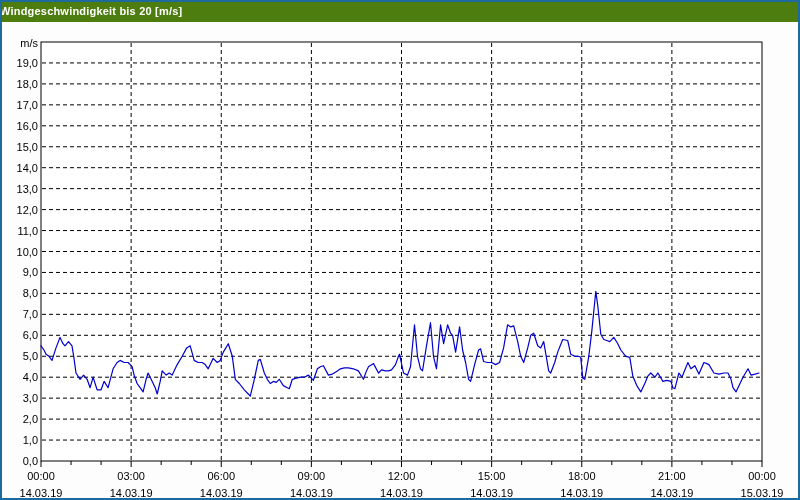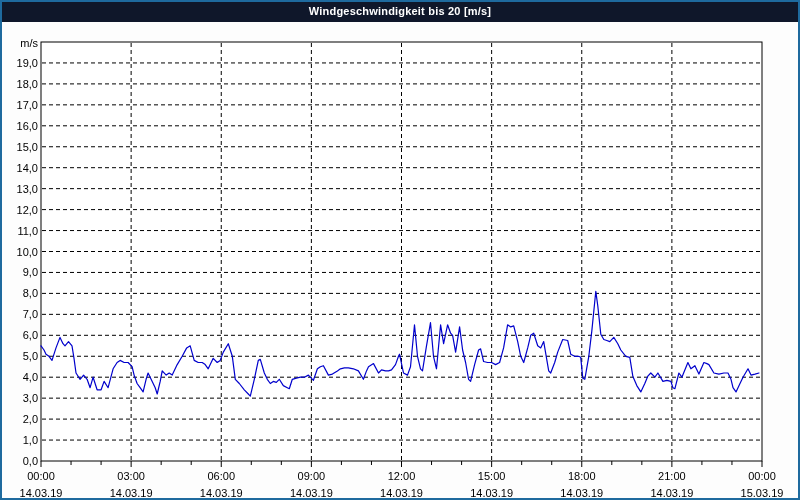--- a/index.html
+++ b/index.html
@@ -8,22 +8,22 @@
     width:800px;height:500px;
     box-sizing:border-box;
     background:#fdfdfd;
     border:2px solid #1e6a9e;
     font-family:"Liberation Sans", sans-serif;
     overflow:hidden;
   }
   .titlebar{
     position:absolute;top:-2px;left:-2px;
     width:800px;height:22px;
-    background:#0f172a;
-    display:flex;align-items:center;justify-content:center;
+    background:#4d7c0f;
+    display:flex;align-items:center;justify-content:flex-start;
   }
   .titlebar span{
     color:#ffffff;
     font-size:11px;
     font-weight:bold;
     letter-spacing:0.2px;
   }
   .chart-body{
     position:absolute;top:20px;left:0;
     width:796px;height:476px;

